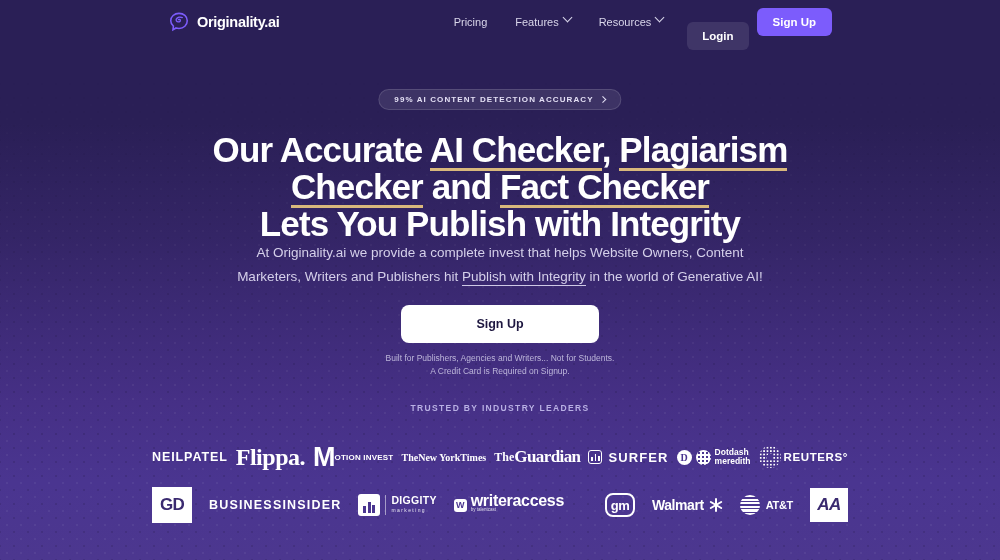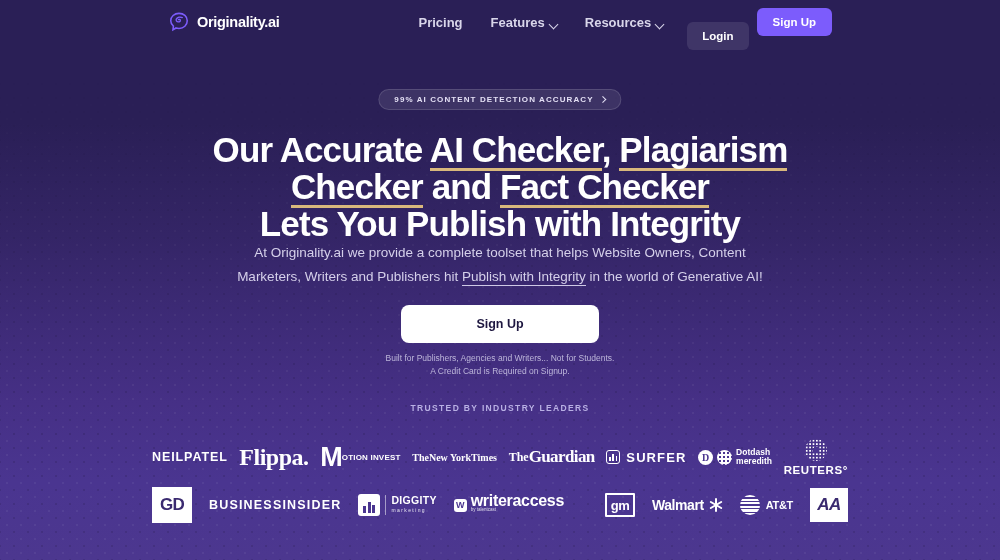--- a/index.html
+++ b/index.html
@@ -45,22 +45,22 @@
   }
   .brand { display:flex; align-items:center; gap:7px; }
   .brand-mark { width:22px; height:22px; display:block; }
   .brand-name {
     color:#ffffff; font-size:14.5px; font-weight:bold; letter-spacing:-0.3px;
   }
   .nav-right {
     margin-left:auto; display:flex; align-items:center; gap:0;
   }
   .nav-link {
-    color:#d9d6ea; font-size:13px; font-weight:bold;
-    padding:0 14px; display:flex; align-items:flex-end; gap:5px;
+    color:#d9d6ea; font-size:11px; font-weight:normal;
+    padding:0 14px; display:flex; align-items:flex-start; gap:5px;
     white-space:nowrap;
   }
   .caret {
     display:inline-block; width:7px; height:7px;
     border-right:1.6px solid #d9d6ea; border-bottom:1.6px solid #d9d6ea;
     transform:translateY(-2px) rotate(45deg);
   }
   .btn-login {
     background:rgba(255,255,255,0.10);
     color:#ffffff; font-size:11.5px; font-weight:bold;
@@ -170,21 +170,21 @@
     width:15px; height:15px; border-radius:50%; background:#fff; color:#4a3590;
     display:flex; align-items:center; justify-content:center;
     font-size:10px; font-weight:bold; font-family:"Liberation Serif", serif;
   }
   .dd-grid {
     width:15px; height:15px; border-radius:50%; background:#fff;
     background-image:radial-gradient(circle, #4a3590 1.1px, transparent 1.3px);
     background-size:4px 4px; background-position:1px 1px;
   }
   .dd-txt { font-size:8.5px; font-weight:bold; line-height:9.5px; }
-  .lg-reuters { display:flex; flex-direction:column; align-items:center; gap:3px; }
+  .lg-reuters { display:flex; flex-direction:row; align-items:center; gap:3px; }
   .rt-burst {
     width:22px; height:22px; border-radius:50%;
     background:
       radial-gradient(circle at 50% 50%, #4a3590 0 3.2px, transparent 3.3px),
       radial-gradient(circle, #ffffff 1.05px, transparent 1.2px);
     background-size:100% 100%, 3.4px 3.4px;
     background-position:0 0, 0 0;
     box-shadow:inset 0 0 0 0 transparent;
   }
   .rt-txt { font-size:11.5px; font-weight:bold; letter-spacing:0.6px; }
@@ -209,21 +209,21 @@
   .lg-bi { font-size:12.5px; font-weight:bold; line-height:14px; text-align:center; letter-spacing:1.2px; }
   .lg-writer { display:flex; align-items:center; gap:4px; }
   .wa-mark {
     width:13px; height:13px; border-radius:3px; background:#fff; color:#4a3590;
     display:flex; align-items:center; justify-content:center; font-size:9px; font-weight:bold;
   }
   .wa-txt { line-height:9px; }
   .wa-txt .a { font-size:16px; font-weight:bold; display:block; letter-spacing:-0.3px; }
   .wa-txt .b { font-size:4.5px; display:block; opacity:0.8; }
   .lg-gm {
-    width:30px; height:24px; border:2px solid #fff; border-radius:1px;
+    width:30px; height:24px; border:2px solid #fff; border-radius:8px;
     display:flex; align-items:center; justify-content:center;
     font-size:13px; font-weight:bold; letter-spacing:-0.5px;margin-left:24px;
   }
   .lg-walmart { display:flex; align-items:center; gap:5px; }
   .lg-walmart .t { font-size:14px; font-weight:bold; letter-spacing:-0.4px; }
   .spark { width:14px; height:14px; position:relative; }
   .spark i {
     position:absolute; left:6px; top:0; width:2px; height:14px; background:#fff; border-radius:1px;
   }
   .spark i:nth-child(2){ transform:rotate(60deg); }
@@ -278,21 +278,21 @@
       <span>99% AI CONTENT DETECTION ACCURACY</span>
       <span class="badge-arrow"></span>
     </div>
 
     <h1>
       <span><span>Our Accurate </span><span class="ul-gold">AI Checker</span><span>, </span><span class="ul-gold">Plagiarism</span></span><br>
       <span><span class="ul-gold">Checker</span><span> and </span><span class="ul-gold">Fact Checker</span></span><br>
       <span>Lets You Publish with Integrity</span>
     </h1>
 
-    <div class="sub"><span>At Originality.ai we provide a complete toolset that helps Website Owners, Content Marketers, Writers and Publishers hit </span><span class="ul-thin">Publish with Integrity</span><span> in the world of Generative AI!</span></div>
+    <div class="sub"><span>At Originality.ai we provide a complete invest that helps Website Owners, Content Marketers, Writers and Publishers hit </span><span class="ul-thin">Publish with Integrity</span><span> in the world of Generative AI!</span></div>
 
     <div class="cta">Sign Up</div>
 
     <div class="fineprint">
       <div>Built for Publishers, Agencies and Writers... Not for Students.</div>
       <div>A Credit Card is Required on Signup.</div>
     </div>
 
     <div class="trusted">TRUSTED BY INDUSTRY LEADERS</div>
   </div>

